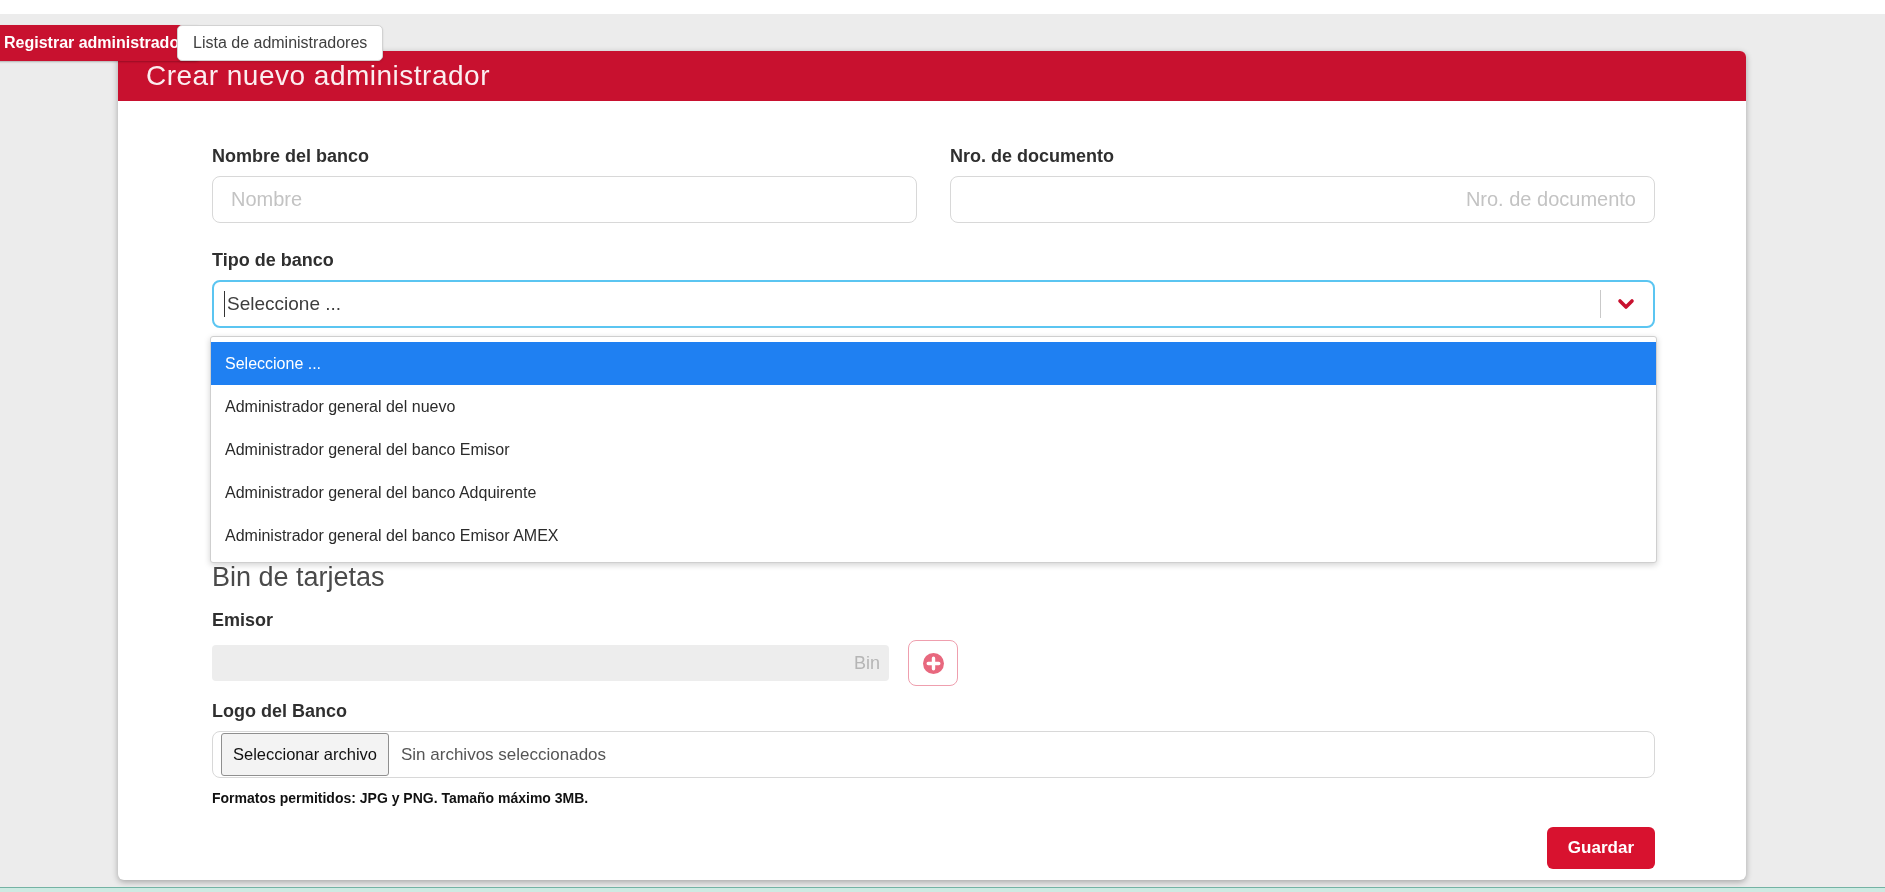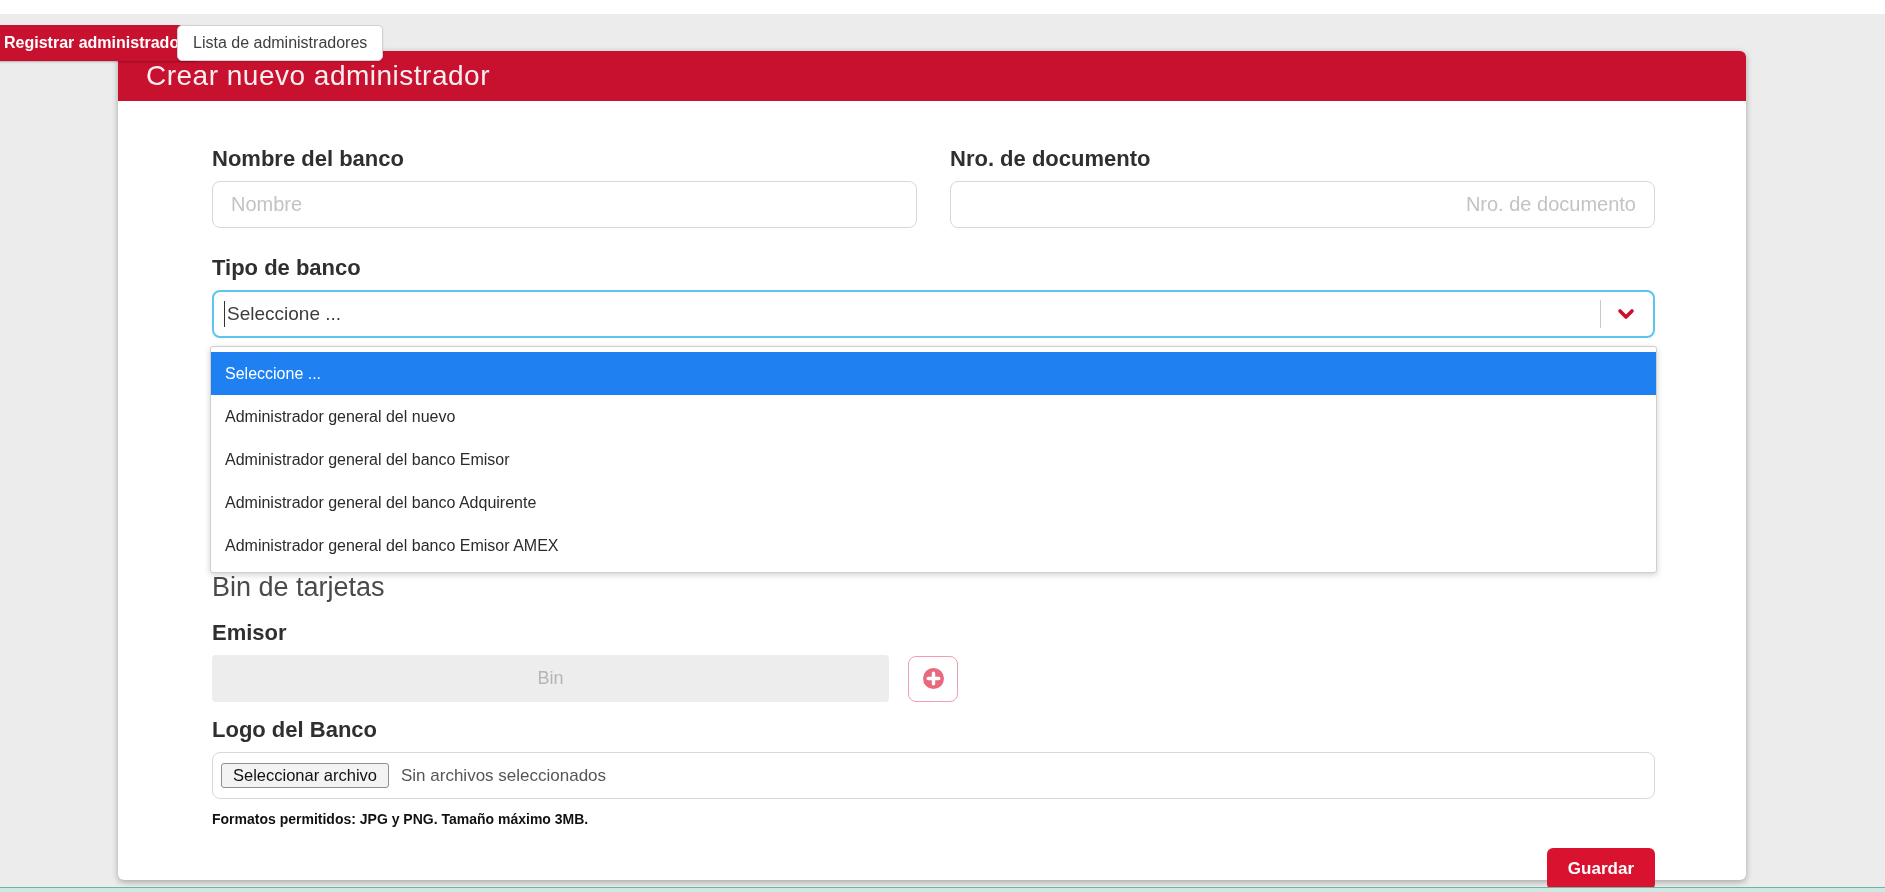--- a/index.html
+++ b/index.html
@@ -22,21 +22,21 @@
 
   
   .card { position: absolute; left: 118px; top: 51px; width: 1628px; height: 829px;
           background: #ffffff; border-radius: 6px; box-shadow: 0 2px 6px rgba(0,0,0,.3); z-index: 10; }
   .card-header { height: 50px; background: #c8112f; border-radius: 6px 6px 0 0;
                  display: flex; align-items: center; padding-left: 28px; }
   .card-title { color: rgba(255,255,255,.93); font-size: 28px; font-weight: 300; letter-spacing: .5px; }
 
   .form-body { padding: 45px 91px 0 94px; position: relative; }
 
-  .field-label { font-size: 22px; font-weight: bold; color: #2f2f2f; margin-bottom: 9px; }
+  .field-label { font-size: 18px; font-weight: bold; color: #2f2f2f; margin-bottom: 9px; }
 
   .row-2col { display: flex; gap: 33px; }
   .col { flex: 1 1 0; }
 
   .text-input { width: 100%; height: 47px; border: 1px solid #d8d8d8; border-radius: 8px;
                 font-family: "Liberation Sans", sans-serif; font-size: 20px; color: #3d3d3d;
                 padding: 0 18px; background: #fff; outline: none; }
   .text-input::placeholder { color: #c3c3c3; }
   .align-right { text-align: right; }
 
@@ -56,32 +56,32 @@
               border: 1px solid #cfcfcf; border-radius: 3px; box-shadow: 0 2px 6px rgba(0,0,0,.18);
               padding: 5px 0; z-index: 40; }
   .dropdown .option { height: 43px; display: flex; align-items: center; padding-left: 14px;
                       font-size: 16px; color: #2b2b2b; cursor: pointer; }
   .dropdown .option.selected { background: #1f80f2; color: #ffffff; }
 
   .section-heading { margin-top: 234px; font-size: 27px; font-weight: 400; color: #4a4a4a; }
 
   .emisor-label { margin-top: 17px; }
   .bin-row { display: flex; align-items: center; gap: 19px; }
-  .bin-input { width: 677px; height: 47px; background: #ededed; border: none; border-radius: 4px;
-               font-family: "Liberation Sans", sans-serif; font-size: 18px; padding: 0 18px;
-               text-align: center; }
+  .bin-input { width: 677px; height: 36px; background: #ededed; border: none; border-radius: 4px;
+               font-family: "Liberation Sans", sans-serif; font-size: 18px; padding: 0 9px;
+               text-align: right; }
   .bin-input::placeholder { color: #b5b5b5; }
   .plus-btn { width: 50px; height: 46px; background: #ffffff; border: 1px solid #ef9fae;
               border-radius: 8px; display: flex; align-items: center; justify-content: center;
               cursor: pointer; }
 
   .logo-label { margin-top: 15px; }
   .file-field { width: 100%; height: 47px; border: 1px solid #d8d8d8; border-radius: 8px;
                 display: flex; align-items: center; padding: 0 8px; cursor: pointer; }
-  .file-btn { height: 25px; background: #f3f3f3; border: 1px solid #8f8f8f; border-radius: 3px;
+  .file-btn { height: 43px; background: #f3f3f3; border: 1px solid #8f8f8f; border-radius: 3px;
               display: flex; align-items: center; padding: 0 11px; font-size: 16.5px; color: #111;
               cursor: pointer; white-space: nowrap; }
   .file-status { margin-left: 12px; font-size: 17px; color: #555; }
 
   .note { margin-top: 12px; font-size: 14px; font-weight: bold; color: #111; }
 
   .actions { display: flex; justify-content: flex-end; margin-top: 21px; }
   .save-btn { background: #d8122f; color: #fff; border: none; border-radius: 6px;
               font-family: "Liberation Sans", sans-serif; font-size: 17px; font-weight: bold;
               padding: 8px 21px; height: 42px; cursor: pointer; }

